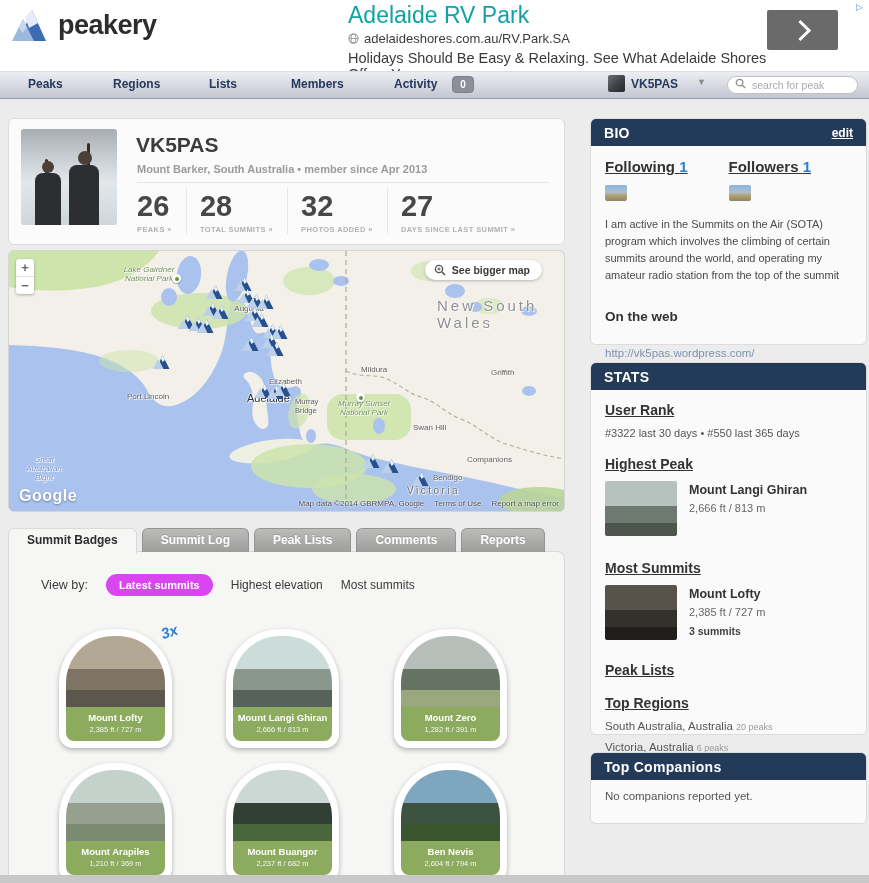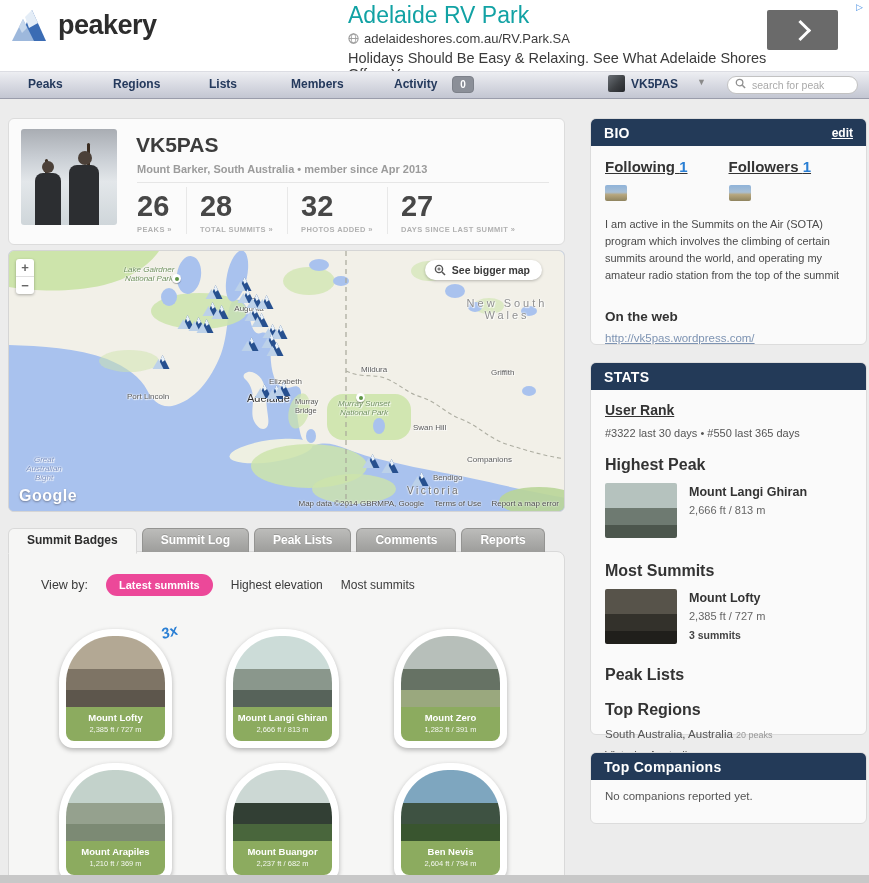--- a/index.html
+++ b/index.html
@@ -53,42 +53,42 @@
   .stat-val{font-size:29px;font-weight:bold;color:#474747;line-height:1.05;}
   .stat-label{margin-top:4px;font-size:7.5px;font-weight:bold;color:#b1b1b1;letter-spacing:0.4px;white-space:nowrap;}
   
   .map-card{left:8px;top:250px;width:557px;height:262px;border-radius:6px;overflow:hidden;border:1px solid #d5d5d5;background:#a9c2ee;}
   .map-layer{position:absolute;left:0;top:0;}
   .map-markers div{position:absolute;transform:translate(-50%,-100%);}
   .mlabel{position:absolute;font-size:8px;color:#5a5a5a;text-shadow:0 0 2px #fff,0 0 2px #fff,1px 1px 1px #fff;white-space:pre-line;}
   .mlabel.center{text-align:center;}
   .mlabel.park{font-style:italic;color:#71925f;}
   .mlabel.water{font-style:italic;color:#7d93c4;margin-top:48px;}
-  .mlabel.state{letter-spacing:3px;font-size:11px;color:#8f8f8f;text-align:center;}
+  .mlabel.state{letter-spacing:3px;font-size:15px;color:#8f8f8f;text-align:left;}
   .mlabel.state2{letter-spacing:2.5px;font-size:10px;color:#6d6d6d;}
   .mlabel.city{font-size:11px;color:#333;}
   .park-dot{position:absolute;width:9px;height:9px;background:#fff;border-radius:50%;box-shadow:0 1px 1px rgba(0,0,0,.3);}
   .park-dot::after{content:"";position:absolute;left:2.5px;top:2.5px;width:4px;height:4px;background:#5d9444;border-radius:50%;}
   .zoom-ctrl{position:absolute;left:7px;top:8px;width:18px;background:#fff;border-radius:3px;box-shadow:0 1px 3px rgba(0,0,0,.3);overflow:hidden;}
   .zoom-btn{height:17px;text-align:center;font-size:13px;font-weight:bold;color:#666;line-height:17px;cursor:pointer;}
   .zoom-btn:first-child{border-bottom:1px solid #e0e0e0;}
   .bigger-map{position:absolute;right:22px;top:9px;height:20px;background:#fff;border-radius:12px;box-shadow:0 1px 3px rgba(0,0,0,.25);
     display:flex;align-items:center;gap:6px;padding:0 12px 0 9px;font-size:10.5px;font-weight:bold;color:#3a3a3a;cursor:pointer;}
   .google-logo{position:absolute;left:10px;bottom:6px;font-size:16px;font-weight:bold;color:#fff;letter-spacing:0.5px;
     text-shadow:0 1px 2px rgba(60,64,80,.55);}
   .map-attr{position:absolute;right:5px;bottom:3px;font-size:8px;color:#4c4c4c;text-shadow:0 0 2px #fff,0 0 2px #fff;display:flex;gap:10px;}
   .map-attr .lk{cursor:pointer;}
   
   .tabs{position:absolute;left:8px;top:528px;display:flex;gap:5px;z-index:3;}
   .tab{height:23px;line-height:23px;padding:0 18px;font-size:12px;font-weight:bold;border-radius:6px 6px 0 0;cursor:pointer;}
   .tab.inactive{background:linear-gradient(#bcbcba,#9d9d9b);border:1px solid #949492;border-bottom:none;color:#fff;text-shadow:0 -1px 0 rgba(0,0,0,.15);}
   .tab.active{background:#f6f6f5;border:1px solid #d9d9d9;border-bottom:1px solid #f6f6f5;color:#2e2e2e;margin-bottom:-1px;height:24px;}
   .panel{position:absolute;left:8px;top:551px;width:557px;height:330px;background:#f6f6f5;border:1px solid #d9d9d9;border-radius:0 8px 0 0;box-sizing:border-box;z-index:2;}
   .viewby{position:absolute;left:32px;top:22px;display:flex;align-items:center;gap:18px;font-size:12.5px;color:#3a3a3a;}
-  .pill{background:#ec4899;color:#fff;font-size:11px;font-weight:bold;padding:5px 13px;border-radius:13px;cursor:pointer;}
+  .pill{background:#d946ef;color:#fff;font-size:11px;font-weight:bold;padding:5px 13px;border-radius:13px;cursor:pointer;}
   .viewby-opt{font-size:12px;color:#3a3a3a;cursor:pointer;}
   
   .badge-card{position:absolute;width:113px;height:119px;background:#fff;border-radius:54px 54px 14px 14px;
     box-shadow:0 2px 5px rgba(0,0,0,.28);cursor:pointer;}
   .badge-photo{position:absolute;left:7px;right:7px;top:7px;height:71px;border-radius:47px 47px 0 0;}
   .badge-band{position:absolute;left:7px;right:7px;top:78px;bottom:7px;background:#8cab5f;border-radius:0 0 8px 8px;text-align:center;}
   .badge-name{margin-top:5px;font-size:9.5px;font-weight:bold;color:#fff;}
   .badge-elev{margin-top:2px;font-size:7.5px;color:rgba(255,255,255,.9);}
   .badge-mult{position:absolute;right:-6px;top:-6px;color:#2a7fd4;font-size:15px;font-weight:bold;font-style:italic;transform:rotate(-18deg);z-index:2;}
   .badge-mult:empty{display:none;}
@@ -100,26 +100,26 @@
   .bio-card{top:118px;height:227px;}
   .bio-body{padding:12px 14px;}
   .follow-row{display:flex;}
   .follow-col{width:50%;}
   .follow-link{font-size:15px;font-weight:bold;color:#333;text-decoration:underline;cursor:pointer;}
   .follow-link .cnt{color:#2a7fd4;}
   .follow-thumb{margin-top:9px;width:22px;height:16px;border-radius:2px;cursor:pointer;
     background:linear-gradient(#8fb3d9 0%,#a9bfd4 45%,#b7a77f 60%,#8f845f 100%);}
   .bio-text{margin-top:15px;font-size:11px;color:#4a4a4a;line-height:1.55;width:250px;}
   .ontheweb{margin-top:25px;font-size:13.5px;font-weight:bold;color:#333;}
-  .bio-link{margin-top:8px;font-size:11.5px;color:#7d93b2;text-decoration:underline;cursor:pointer;}
+  .bio-link{margin-top:23px;font-size:11.5px;color:#7d93b2;cursor:pointer;}
   .stats-card{top:362px;height:373px;}
   .stats-body{padding:11px 14px;}
   .urank{font-size:14px;font-weight:bold;color:#333;text-decoration:underline;cursor:pointer;display:inline-block;}
   .urank-val{margin-top:8px;font-size:11px;color:#555;}
-  .sec-h{margin-top:17px;font-size:16px;font-weight:bold;color:#333;}
+  .sec-h{margin-top:17px;font-size:14px;font-weight:bold;color:#333;text-decoration:underline;}
   .peak-row{margin-top:9px;display:flex;gap:12px;}
   .peak-img{width:72px;height:55px;border-radius:2px;flex:none;cursor:pointer;}
   .peak-name{font-size:12.5px;font-weight:bold;color:#333;margin-top:2px;cursor:pointer;}
   .peak-elev{font-size:11px;color:#666;margin-top:5px;}
   .peak-count{font-size:10.5px;font-weight:bold;color:#444;margin-top:7px;}
   .region-line{margin-top:9px;font-size:11.5px;color:#555;}
   .region-line .small{font-size:9px;color:#999;}
   .comp-card{top:752px;height:72px;}
   .comp-body{padding:10px 14px;font-size:11.5px;color:#555;}
   

